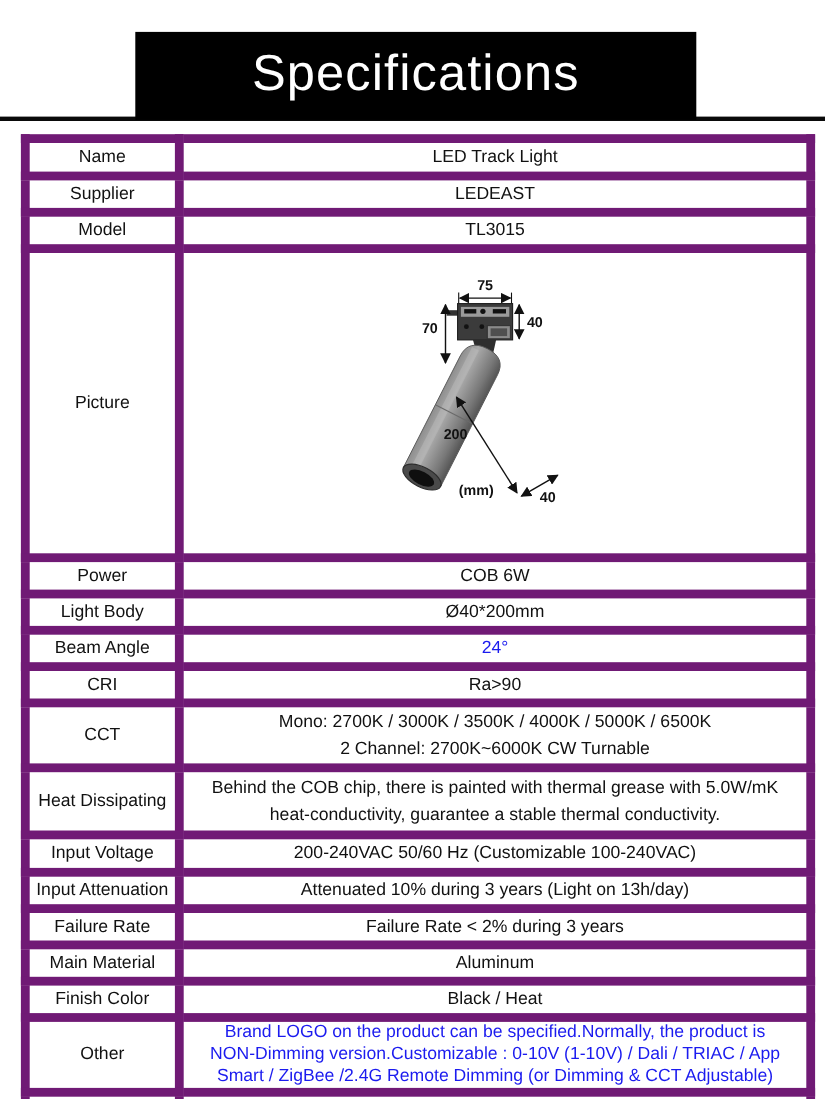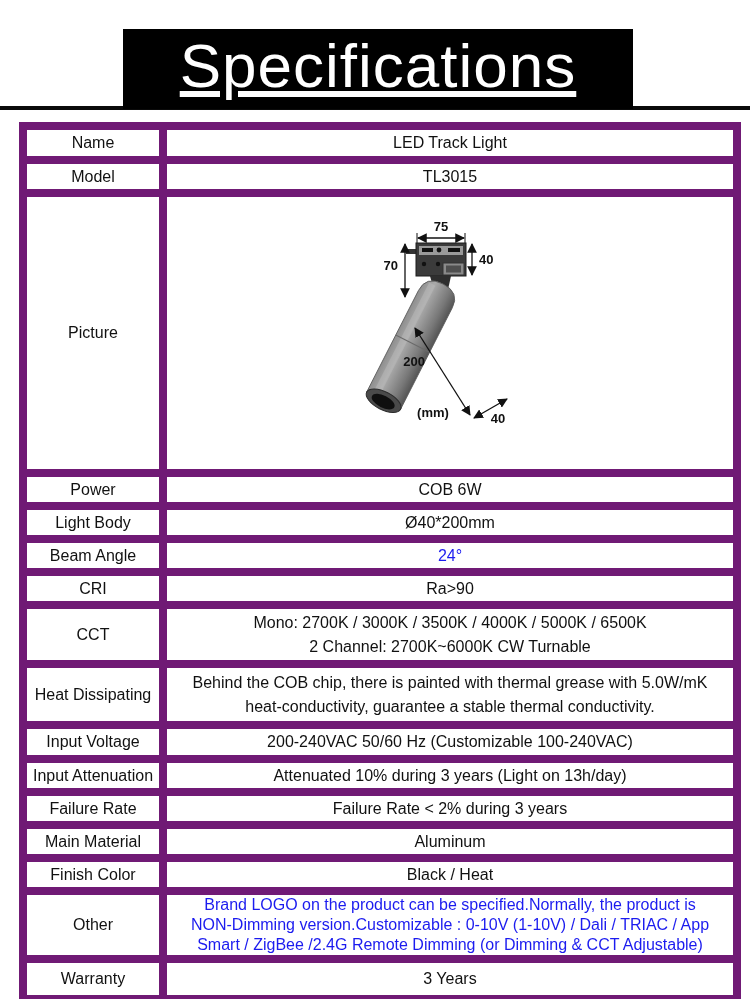--- a/index.html
+++ b/index.html
@@ -1,21 +1,21 @@
 <!DOCTYPE html>
 <html><head>
 <meta charset="utf-8">
 <style>
   html,body{margin:0;padding:0;background:#fff;}
   body{width:750px;height:999px;font-family:"Liberation Sans",sans-serif;}
   .page{position:relative;width:750px;height:999px;background:#fff;overflow:hidden;}
 
   .banner{position:absolute;left:123px;top:29px;width:510px;height:80px;background:#000;
           display:flex;align-items:center;justify-content:center;z-index:2;}
-  .banner span{color:#fff;font-size:62px;letter-spacing:1px;line-height:1;padding-bottom:6px;text-decoration:underline;}
+  .banner span{color:#fff;font-size:46px;letter-spacing:1px;line-height:1;padding-bottom:6px;}
   .topline{position:absolute;left:0;top:106px;width:750px;height:4px;background:#0a0a0a;z-index:1;}
 
   table.spec{position:absolute;left:19px;top:122px;width:714px;border-collapse:collapse;table-layout:fixed;}
   col.c1{width:140px;} col.c2{width:574px;}
   td{border:8px solid #701a75;padding:0;font-size:16px;color:#111;text-align:center;vertical-align:middle;overflow:hidden;}
   .lbl{white-space:nowrap;}
   .val{white-space:nowrap;}
   tr.h26 td{height:26px;} tr.h25 td{height:25px;}
   tr.h51 td{height:51px;} tr.h53 td{height:53px;} tr.h60 td{height:60px;} tr.h32 td{height:32px;}
   tr.hpic td{height:270px;}
@@ -41,20 +41,24 @@
 
   <table class="spec">
     <colgroup>
         <col class="c1">
         <col class="c2">
       </colgroup>
     <tbody>
       <tr class="h26">
         <td class="lbl">Name</td>
         <td class="val">LED Track Light</td>
+      </tr>
+      <tr class="h25">
+        <td class="lbl">Supplier</td>
+        <td class="val">LEDEAST</td>
       </tr>
       <tr class="h25">
         <td class="lbl">Model</td>
         <td class="val">TL3015</td>
       </tr>
 
       <tr class="hpic">
         <td class="lbl">Picture</td>
         <td class="val piccell">
           <svg width="574" height="268" viewBox="0 0 574 268">

